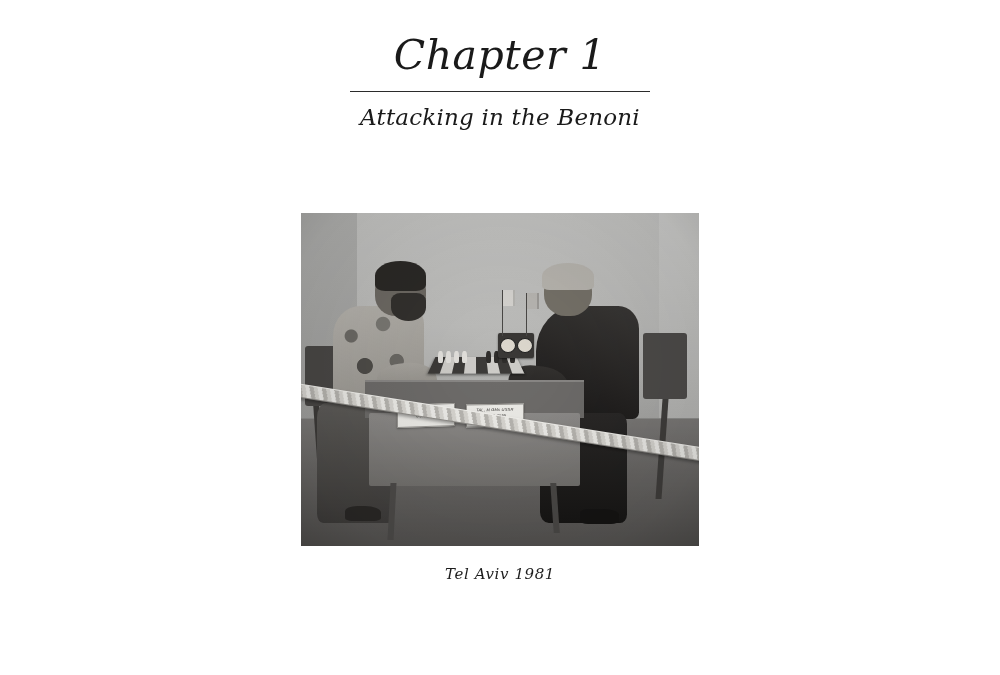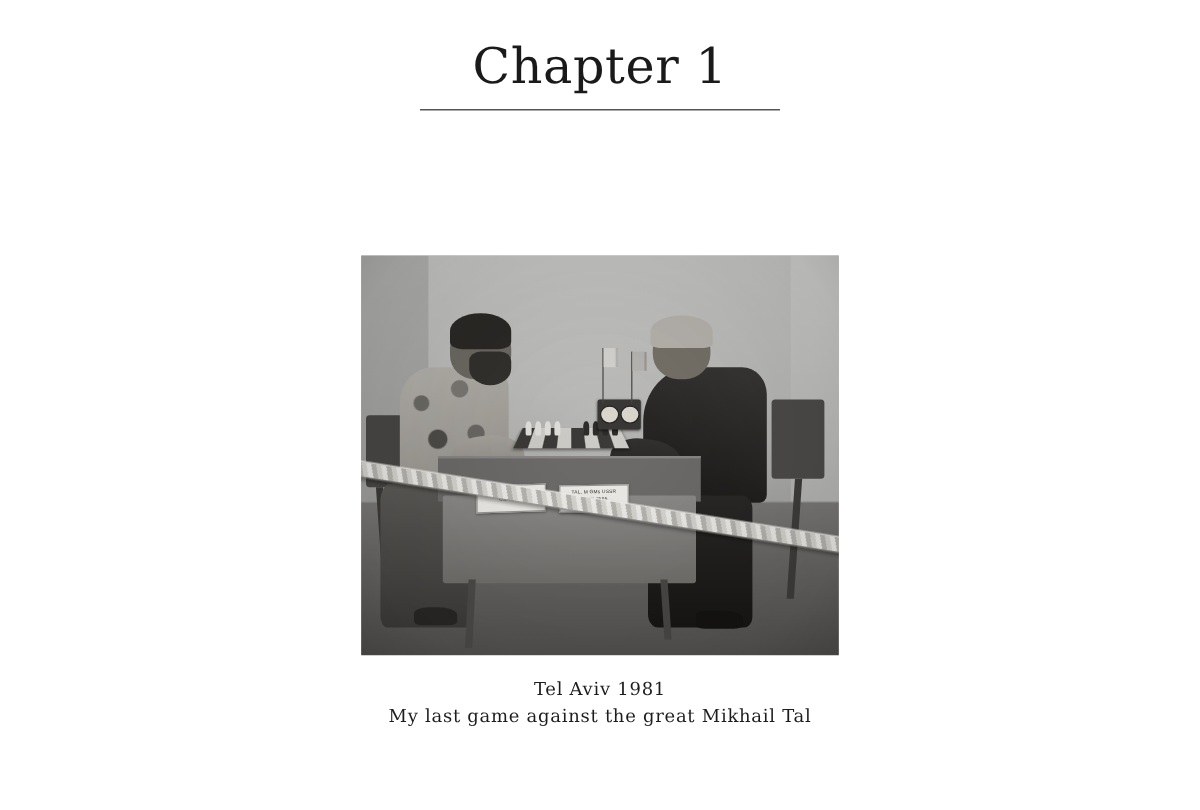--- a/index.html
+++ b/index.html
@@ -12,20 +12,21 @@
     height: 675px;
     overflow: hidden;
     font-family: "Liberation Serif", serif;
     color: #111111;
   }
   .page {
     position: relative;
     width: 1000px;
     height: 675px;
     background: #ffffff;
+    font-style: italic;
   }
 
   
   .chapter-header {
     position: absolute;
     top: 34px;
     left: 0;
     width: 1000px;
     text-align: center;
   }
@@ -445,20 +446,21 @@
   .caption .line2 { display: block; }
 </style>
 </head>
 <body>
 
 <div class="page">
 
   <div class="chapter-header">
     <h1 class="chapter-title">Chapter 1</h1>
     <div class="title-rule"></div>
+    <h2 class="chapter-subtitle">Attacking in the Benoni</h2>
   </div>
 
   <div class="photo-wrap">
     <div class="photo">
 
       <div class="wall"></div>
       <div class="wall-panel-left"></div>
       <div class="wall-panel-right"></div>
       <div class="wall-seam"></div>
       <div class="floor"></div>
@@ -519,16 +521,15 @@
       </div>
 
       <div class="rope"></div>
 
       <div class="grain"></div>
     </div>
   </div>
 
   <div class="caption">
     <span>Tel Aviv 1981</span>
-    <span class="line2">My last game against the great Mikhail Tal</span>
   </div>
 
 </div>
 
 </body></html>

